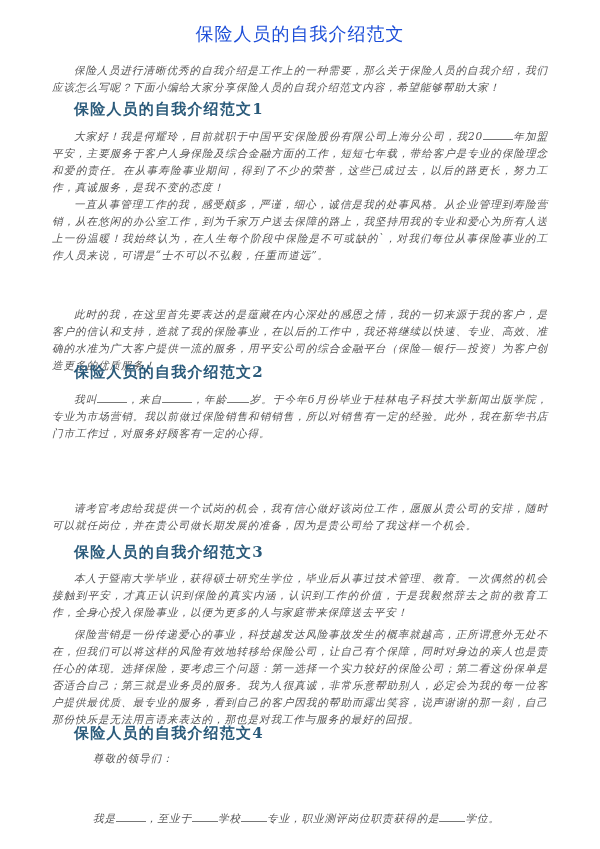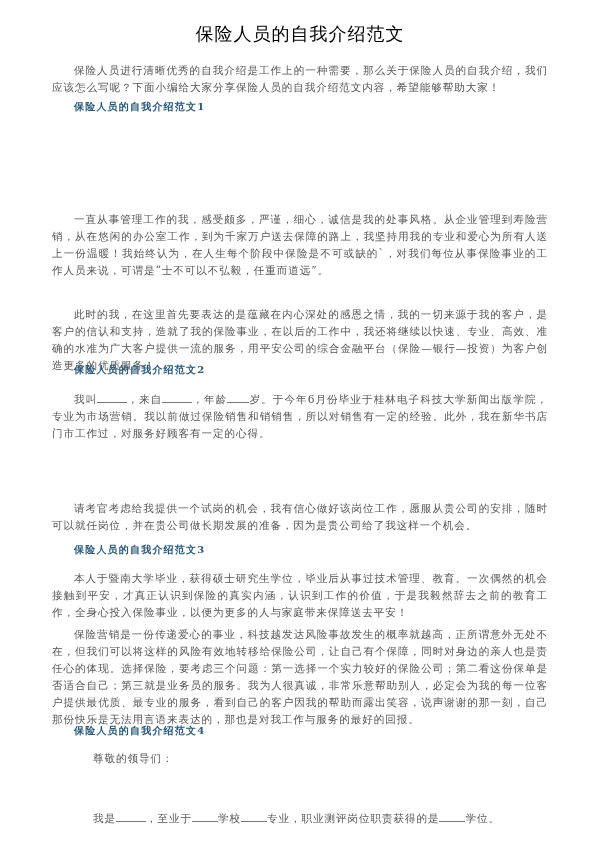--- a/index.html
+++ b/index.html
@@ -5,45 +5,46 @@
     html, body { margin: 0; padding: 0; background: #ffffff; }
     body {
       width: 600px; height: 849px; overflow: hidden; position: relative;
       font-family: "DejaVu Serif", "Liberation Serif", serif;
       color: #555555;
     }
     .page { position: absolute; left: 0; top: 0; width: 600px; height: 849px; }
     .title {
       position: absolute; left: 0; top: 22px; width: 600px; text-align: center;
       font-family: "DejaVu Sans", "Liberation Sans", sans-serif;
-      font-size: 18px; color: #000000; letter-spacing: 1px; margin: 0; font-weight: normal;
+      font-size: 18px; color: #1d4ed8; letter-spacing: 1px; margin: 0; font-weight: normal;
     }
     .para {
       position: absolute; left: 52px; width: 496px;
       font-size: 10.6px; line-height: 17px; letter-spacing: 0.9px;
-      text-indent: 22px; text-align: justify; margin: 0;
+      text-indent: 22px; text-align: justify; margin: 0; font-style: italic;
     }
     .para.noindent { text-indent: 0; margin-left: 19px; }
     .heading {
       position: absolute; left: 74px; margin: 0;
-      font-size: 10px; font-weight: bold; color: #2a5a7a; letter-spacing: 1.2px;
+      font-size: 15px; font-weight: bold; color: #2a5a7a; letter-spacing: 1.2px;
     }
     .blank { display: inline-block; border-bottom: 1px solid #777; height: 11px; vertical-align: baseline; }
     .b6 { width: 30px; } .b5 { width: 26px; } .b4 { width: 22px; }
   </style>
 </head>
 <body>
 
 <div class="page">
   <h1 class="title">保险人员的自我介绍范文</h1>
 
   <p class="para" style="top:62px">保险人员进行清晰优秀的自我介绍是工作上的一种需要，那么关于保险人员的自我介绍，我们应该怎么写呢？下面小编给大家分享保险人员的自我介绍范文内容，希望能够帮助大家！</p>
 
   <h2 class="heading" style="top:100px">保险人员的自我介绍范文1</h2>
-  <p class="para" style="top:211px">一直从事管理工作的我，感受颇多，严谨，细心，诚信是我的处事风格。从企业管理到寿险营销，从在悠闲的办公室工作，到为千家万户送去保障的路上，我坚持用我的专业和爱心为所有人送上一份温暖！我始终认为，在人生每个阶段中保险是不可或缺的`，对我们每位从事保险事业的工作人员来说，可谓是“士不可以不弘毅，任重而道远”。</p>
+  <p class="para" style="top:128px"><span>大家好！我是何耀玲，目前就职于中国平安保险股份有限公司上海分公司，我20</span><span class="blank b6"></span><span>年加盟平安，主要服务于客户人身保险及综合金融方面的工作，短短七年载，带给客户是专业的保险理念和爱的责任。在从事寿险事业期间，得到了不少的荣誉，这些已成过去，以后的路更长，努力工作，真诚服务，是我不变的态度！</span></p>
+  <p class="para" style="top:196px">一直从事管理工作的我，感受颇多，严谨，细心，诚信是我的处事风格。从企业管理到寿险营销，从在悠闲的办公室工作，到为千家万户送去保障的路上，我坚持用我的专业和爱心为所有人送上一份温暖！我始终认为，在人生每个阶段中保险是不可或缺的`，对我们每位从事保险事业的工作人员来说，可谓是“士不可以不弘毅，任重而道远”。</p>
   <p class="para" style="top:306px">此时的我，在这里首先要表达的是蕴藏在内心深处的感恩之情，我的一切来源于我的客户，是客户的信认和支持，造就了我的保险事业，在以后的工作中，我还将继续以快速、专业、高效、准确的水准为广大客户提供一流的服务，用平安公司的综合金融平台（保险—银行—投资）为客户创造更多的优质服务！</p>
 
   <h2 class="heading" style="top:363px">保险人员的自我介绍范文2</h2>
   <p class="para" style="top:391px"><span>我叫</span><span class="blank b6"></span><span>，来自</span><span class="blank b6"></span><span>，年龄</span><span class="blank b4"></span><span>岁。于今年6月份毕业于桂林电子科技大学新闻出版学院，专业为市场营销。我以前做过保险销售和销销售，所以对销售有一定的经验。此外，我在新华书店门市工作过，对服务好顾客有一定的心得。</span></p>
   <p class="para" style="top:500px">请考官考虑给我提供一个试岗的机会，我有信心做好该岗位工作，愿服从贵公司的安排，随时可以就任岗位，并在贵公司做长期发展的准备，因为是贵公司给了我这样一个机会。</p>
 
   <h2 class="heading" style="top:543px">保险人员的自我介绍范文3</h2>
   <p class="para" style="top:570px">本人于暨南大学毕业，获得硕士研究生学位，毕业后从事过技术管理、教育。一次偶然的机会接触到平安，才真正认识到保险的真实内涵，认识到工作的价值，于是我毅然辞去之前的教育工作，全身心投入保险事业，以便为更多的人与家庭带来保障送去平安！</p>
   <p class="para" style="top:626px">保险营销是一份传递爱心的事业，科技越发达风险事故发生的概率就越高，正所谓意外无处不在，但我们可以将这样的风险有效地转移给保险公司，让自己有个保障，同时对身边的亲人也是责任心的体现。选择保险，要考虑三个问题：第一选择一个实力较好的保险公司；第二看这份保单是否适合自己；第三就是业务员的服务。我为人很真诚，非常乐意帮助别人，必定会为我的每一位客户提供最优质、最专业的服务，看到自己的客户因我的帮助而露出笑容，说声谢谢的那一刻，自己那份快乐是无法用言语来表达的，那也是对我工作与服务的最好的回报。</p>
 

